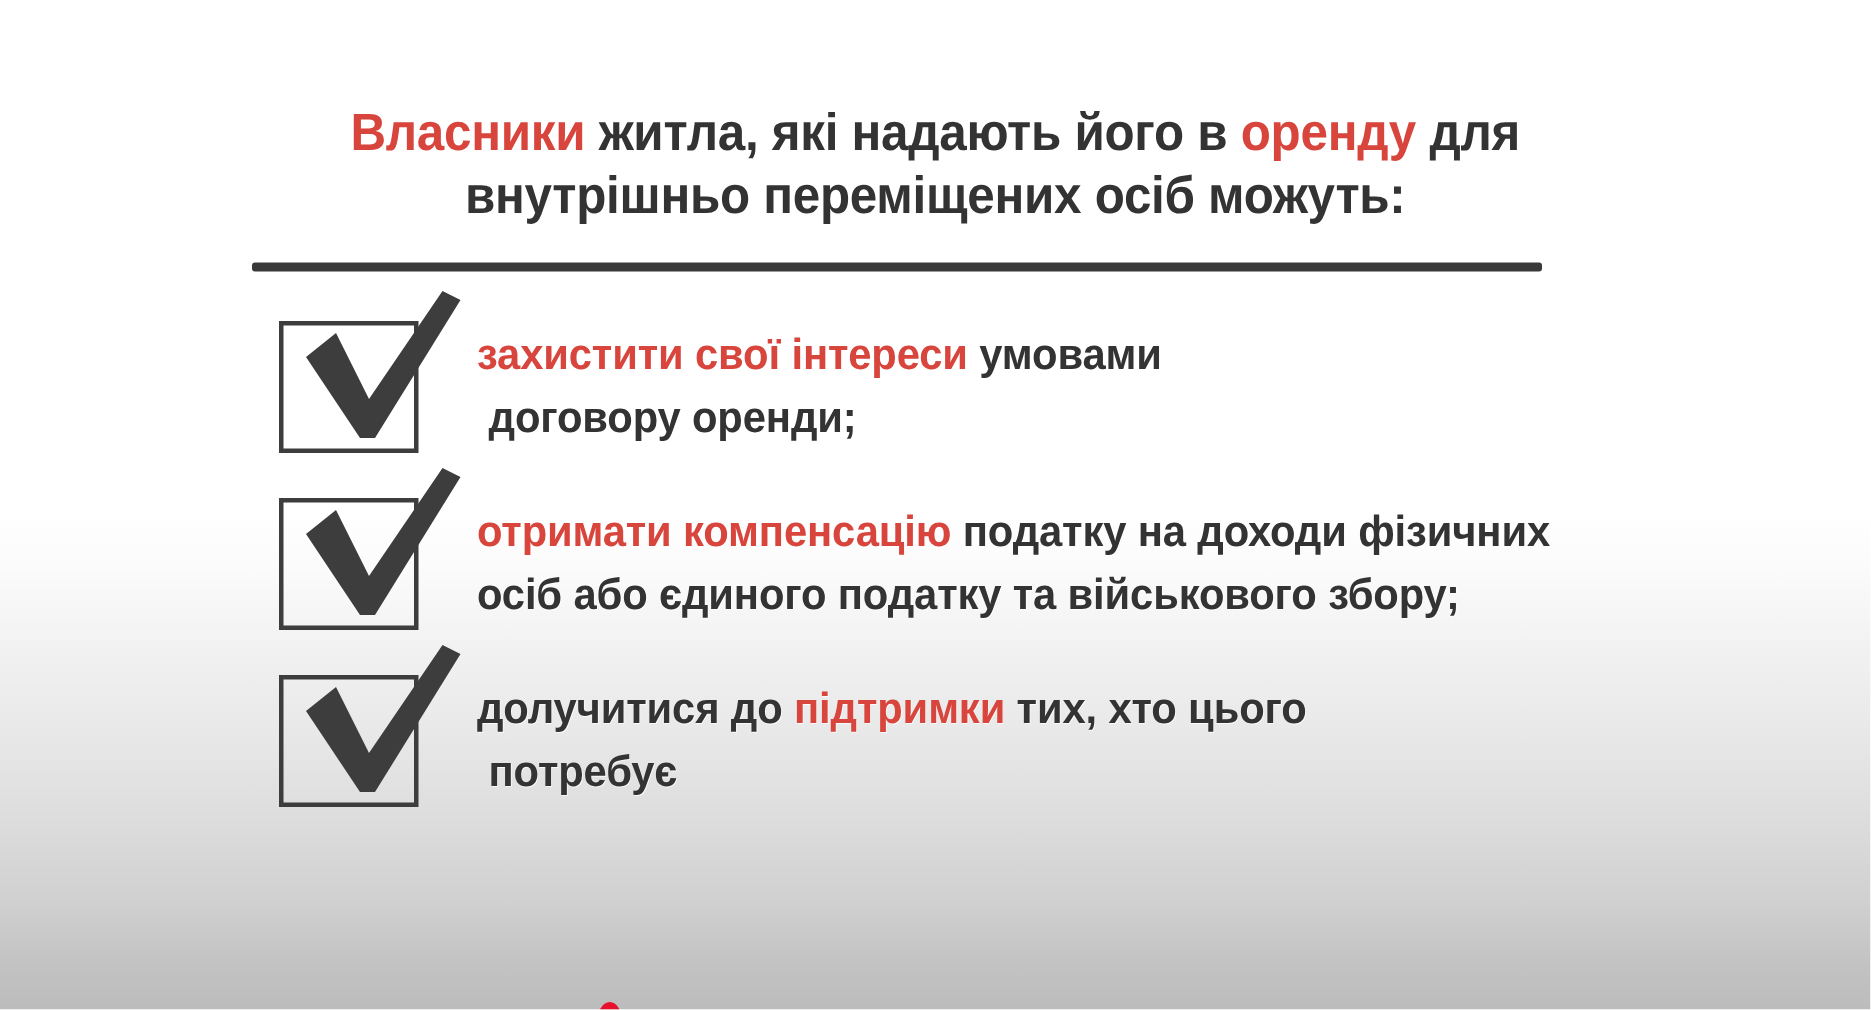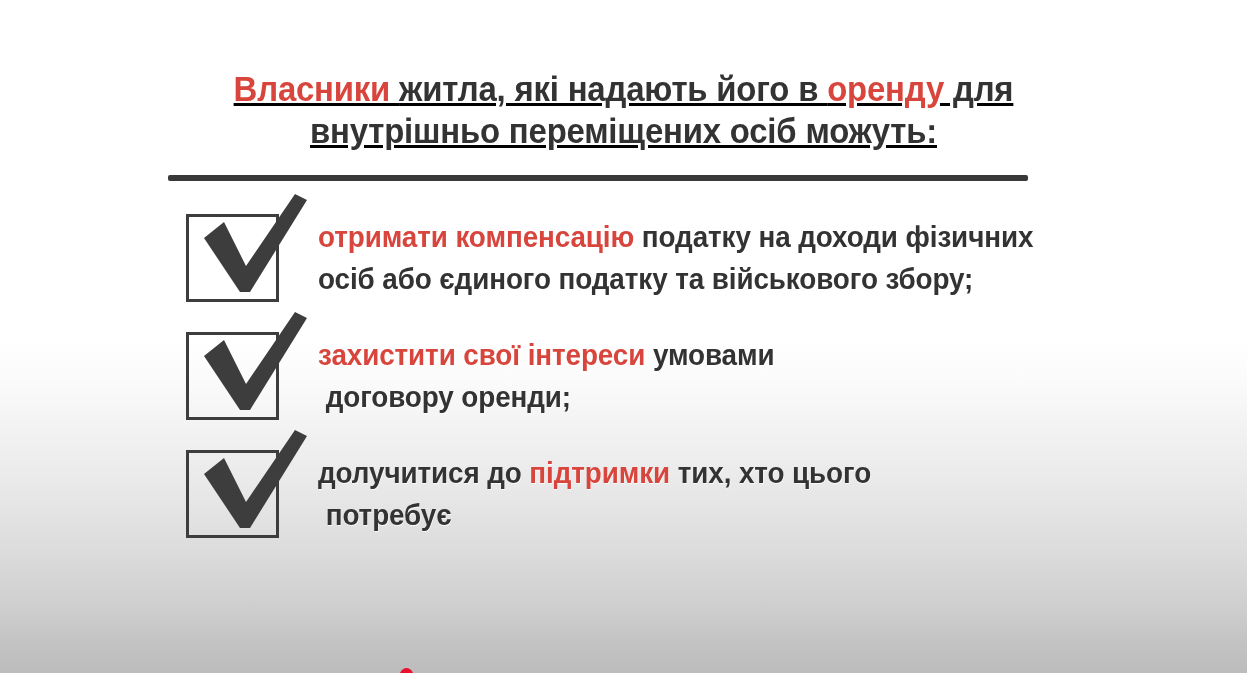--- a/index.html
+++ b/index.html
@@ -25,21 +25,20 @@
         #bcbcbc 673px);
   }
 
   
   .title-block {
     position: absolute;
     left: 0;
     top: 68px;
     width: 1247px;
     text-align: center;
-    text-decoration: underline;
   }
   .title-line {
     font-size: 35px;
     font-weight: bold;
     line-height: 42px;
     letter-spacing: -0.2px;
     color: #333333;
     text-shadow: 0.5px 0.5px 0 rgba(255,255,255,0.85);
     white-space: nowrap;
     transform: scaleX(0.94);
@@ -138,35 +137,35 @@
   <div class="list">
 
     <div class="item">
       <div class="check">
         <div class="box"></div>
         <svg viewBox="0 0 130 122">
           <polygon points="22,46 42,30 64,74 113,2 125,8 68,100 58,100" fill="#3d3d3d"></polygon>
         </svg>
       </div>
       <div class="item-text">
-          <span class="ln"><span class="red">отримати компенсацію</span><span> податку на доходи фізичних</span></span>
-          <span class="ln"><span>осіб або єдиного податку та військового збору;</span></span>
+          <span class="ln"><span class="red">захистити свої інтереси</span><span> умовами</span></span>
+          <span class="ln indent"><span>договору оренди;</span></span>
         </div>
     </div>
 
     <div class="item">
       <div class="check">
         <div class="box"></div>
         <svg viewBox="0 0 130 122">
           <polygon points="22,46 42,30 64,74 113,2 125,8 68,100 58,100" fill="#3d3d3d"></polygon>
         </svg>
       </div>
       <div class="item-text">
-          <span class="ln"><span class="red">захистити свої інтереси</span><span> умовами</span></span>
-          <span class="ln indent"><span>договору оренди;</span></span>
+          <span class="ln"><span class="red">отримати компенсацію</span><span> податку на доходи фізичних</span></span>
+          <span class="ln"><span>осіб або єдиного податку та військового збору;</span></span>
         </div>
     </div>
 
 
     <div class="item">
       <div class="check">
         <div class="box"></div>
         <svg viewBox="0 0 130 122">
           <polygon points="22,46 42,30 64,74 113,2 125,8 68,100 58,100" fill="#3d3d3d"></polygon>
         </svg>

